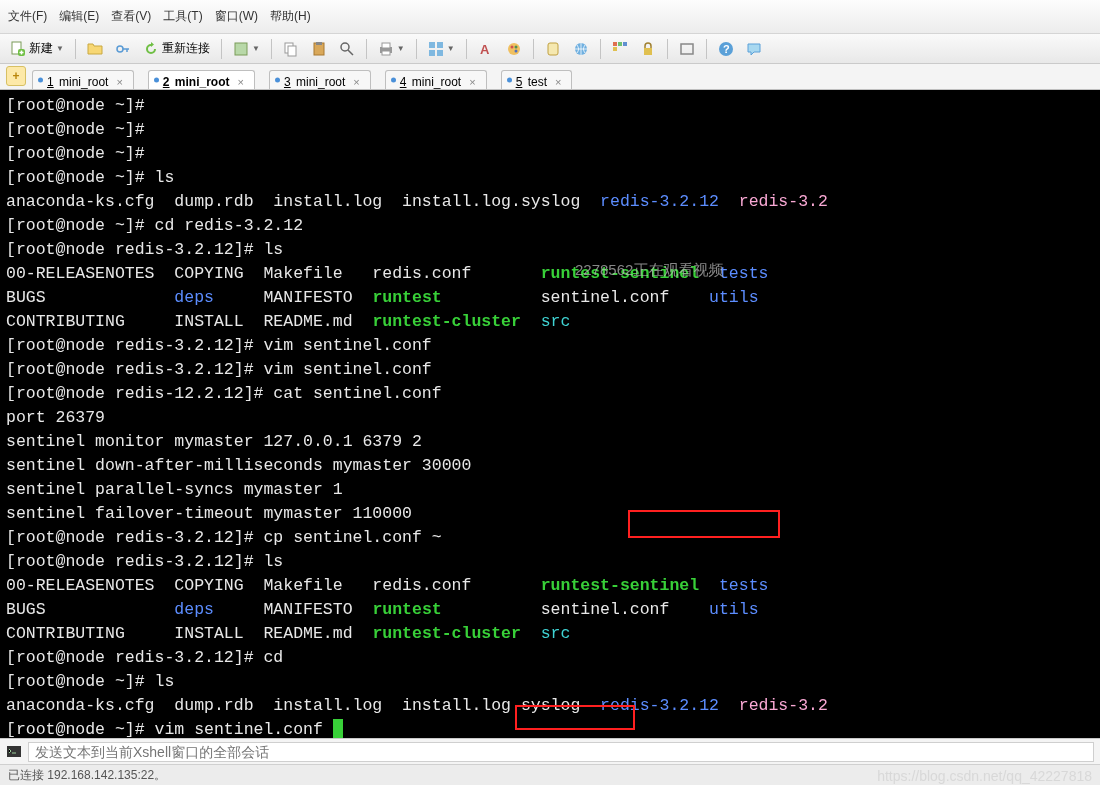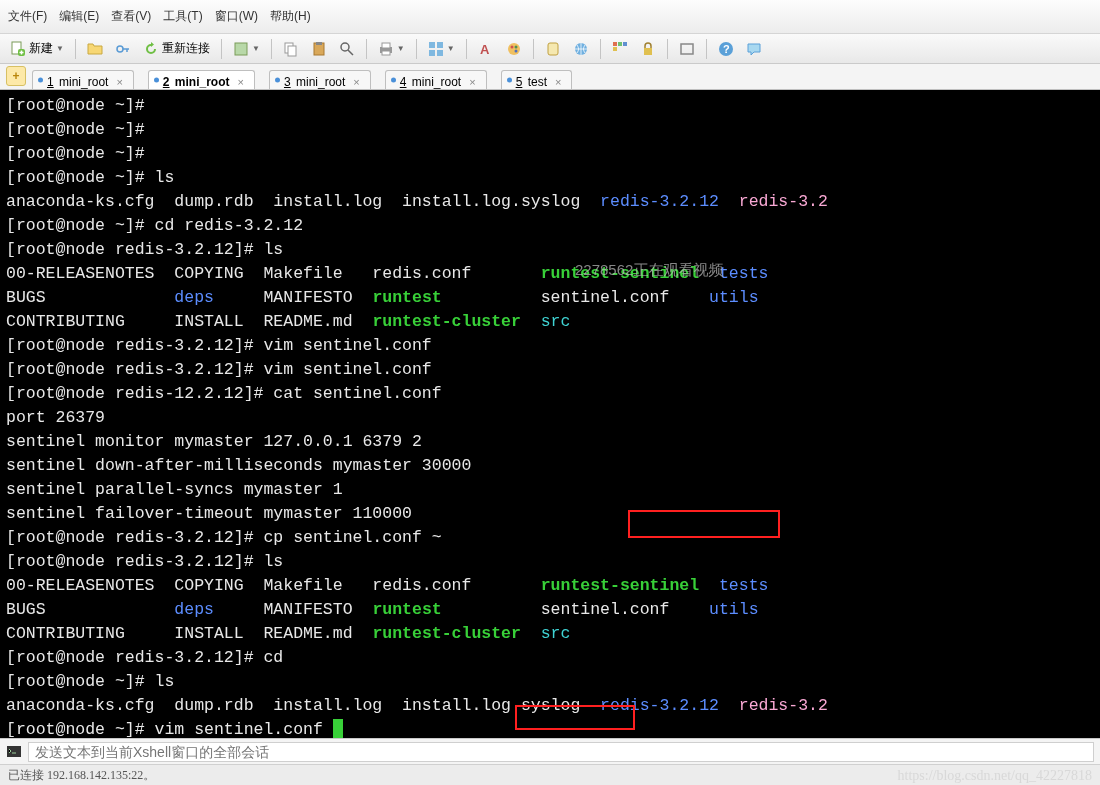--- a/index.html
+++ b/index.html
@@ -18,21 +18,21 @@
 .tab .close { color: #888; font-size: 11px; }
 .tab .dot { position: absolute; left: 5px; top: 50%; transform: translateY(-50%); width: 5px; height: 5px; border-radius: 50%; background: #4a90d9; }
 .terminal { background: #000; color: #e8e8e8; font-family: "Courier New", monospace; font-size: 16.5px; line-height: 24px; padding: 4px 6px; height: 648px; overflow: hidden; white-space: pre; position: relative; }
 .terminal .blue { color: #5c8dff; font-weight: normal; }
 .terminal .red { color: #f9a8d4; font-weight: normal; }
 .terminal .green { color: #38d038; font-weight: bold; }
 .terminal .cyan { color: #3fd3d3; font-weight: normal; }
 .cursor { background: #38d038; color: #38d038; display: inline-block; width: 10px; height: 20px; vertical-align: text-bottom; }
 .inputbar { background: #f4f4f4; border-top: 1px solid #c8c8c8; height: 26px; display: flex; align-items: center; padding: 0 6px; gap: 6px; }
 .inputbar input { flex: 1; border: 1px solid #cfcfcf; height: 20px; padding: 0 6px; color: #999; font-size: 14px; }
-.statusbar { background: #ececec; border-top: 1px solid #d0d0d0; height: 22px; display: flex; align-items: center; padding: 0 8px; color: #555; font-size: 12px; justify-content: space-between; font-family: Liberation Serif, serif; }
+.statusbar { background: #ececec; border-top: 1px solid #d0d0d0; height: 22px; display: flex; align-items: center; padding: 0 8px; color: #555; font-size: 12px; justify-content: space-between; }
 .watermark1 { position: absolute; color: rgba(180,180,180,0.75); font-size: 15px; pointer-events: none; }
 .watermark2 { position: absolute; color: rgba(200,200,200,0.55); font-size: 14px; pointer-events: none; }
 .redbox { position: absolute; border: 2px solid #ff2020; pointer-events: none; }
 </style>
 </head>
 <body>
 
 <div class="menubar">
   <span>文件(F)</span>
   <span>编辑(E)</span>

